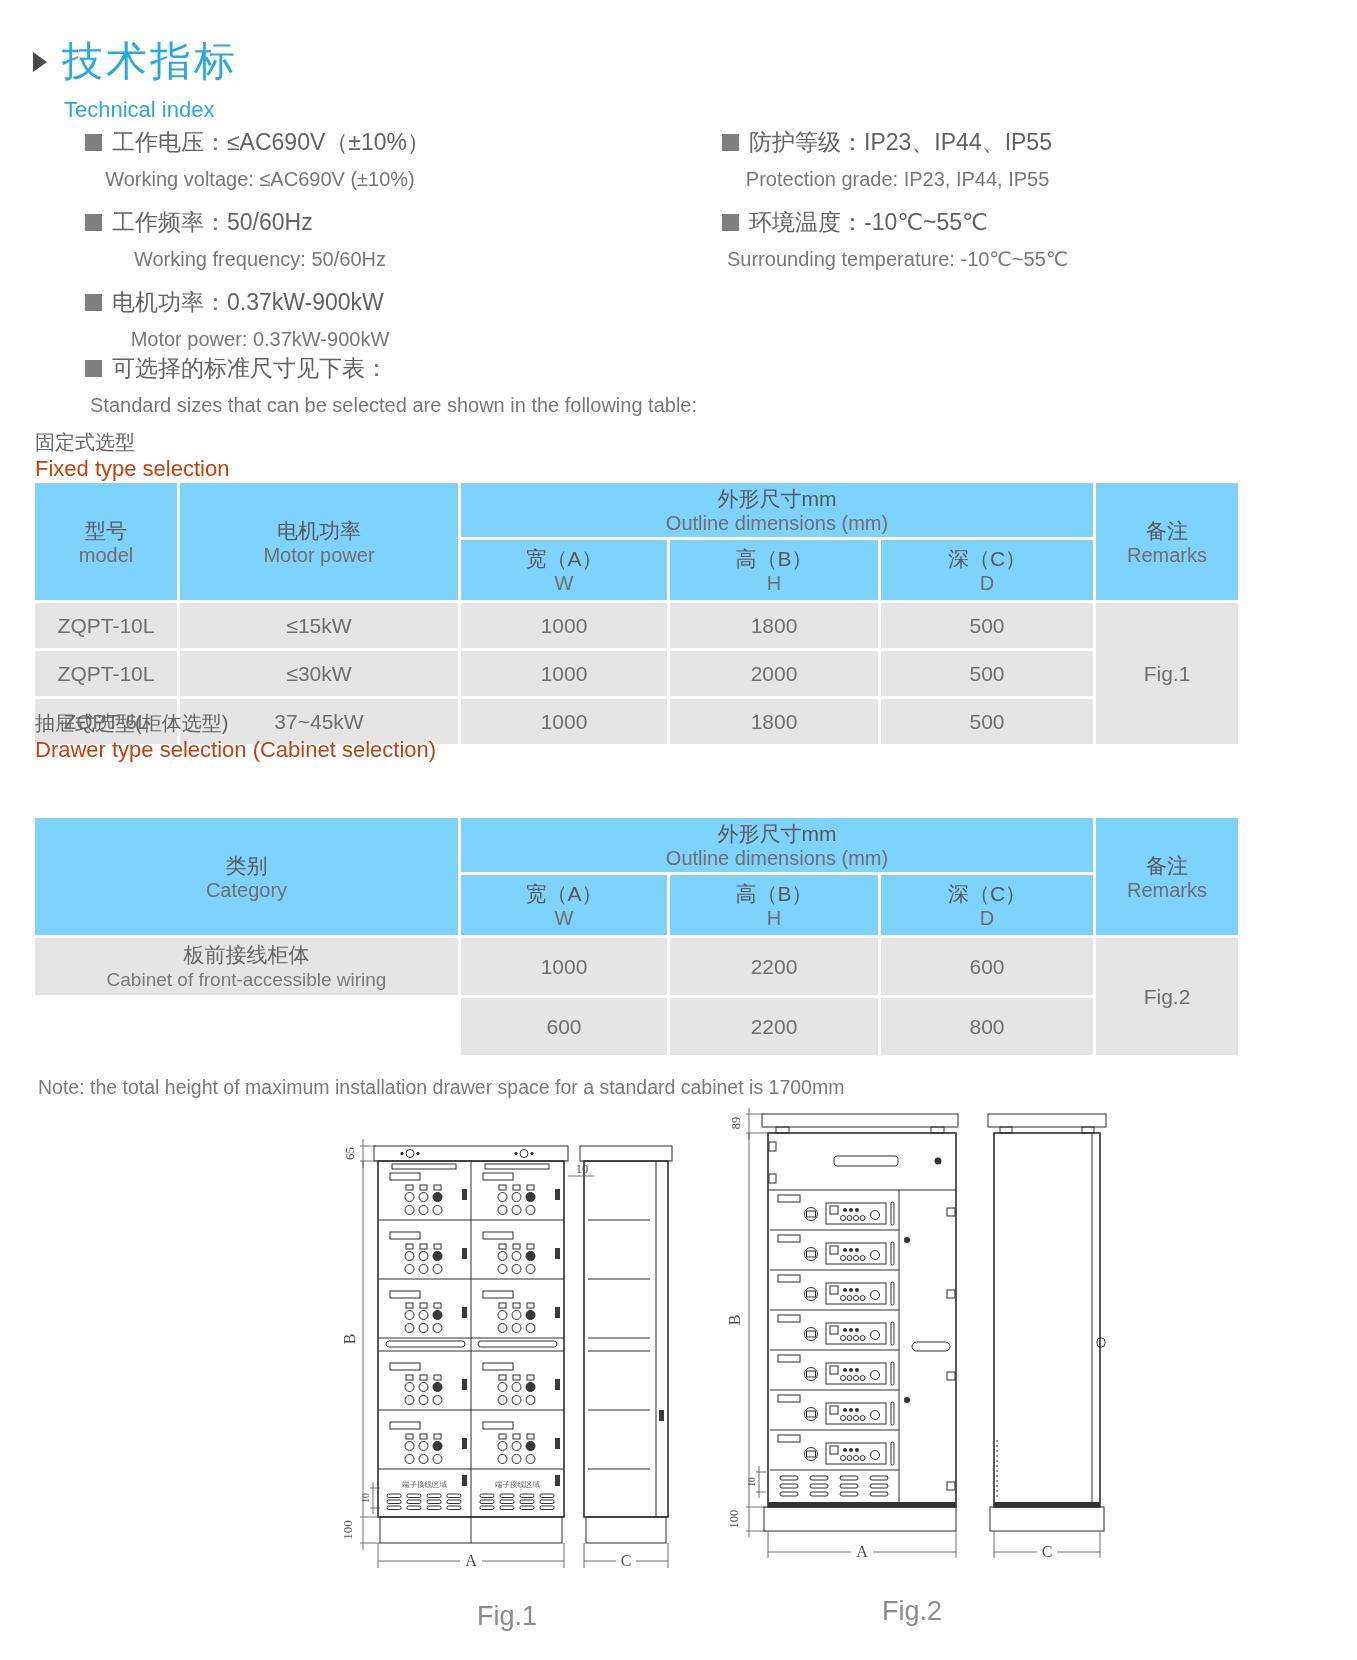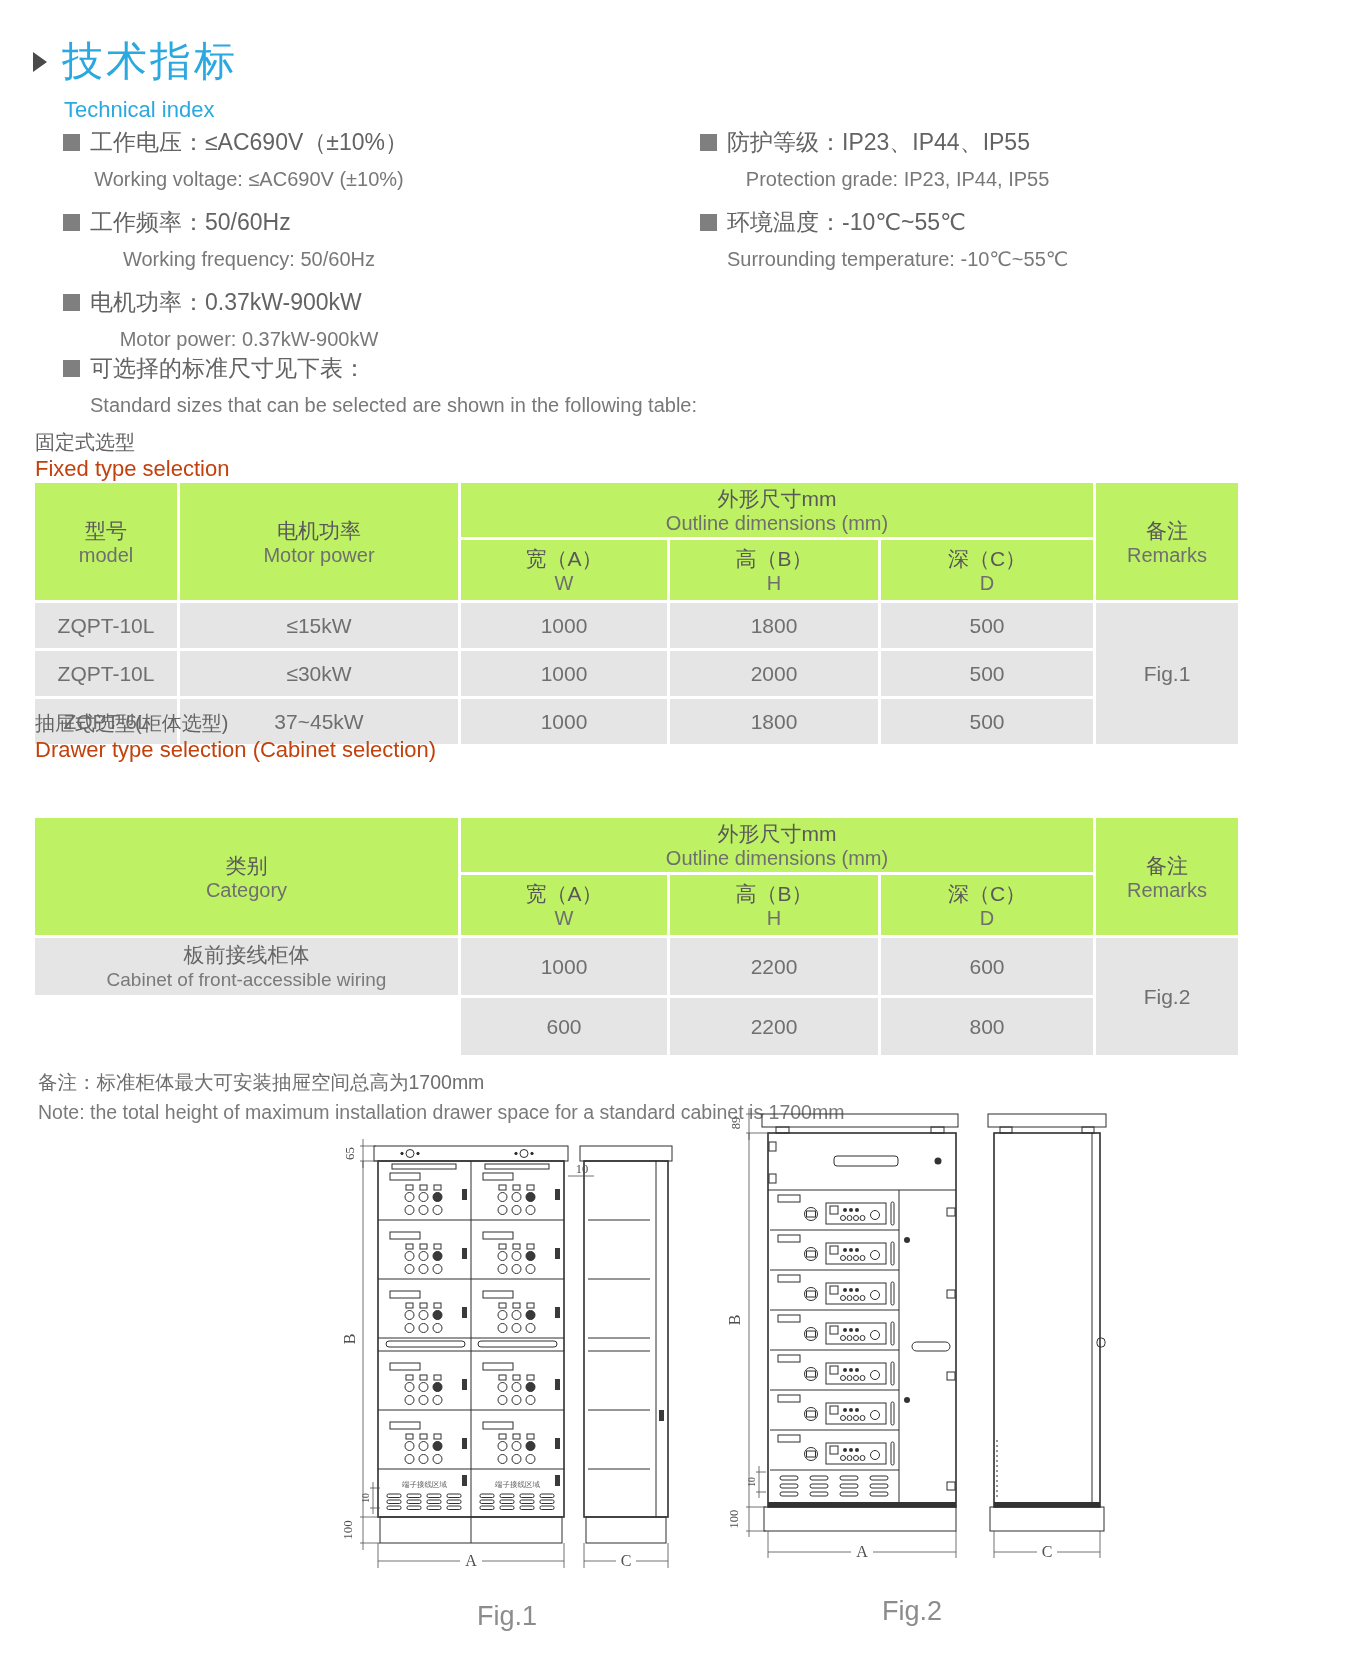--- a/index.html
+++ b/index.html
@@ -9,33 +9,33 @@
   .doc-header{position:absolute;left:33px;top:34px;}
   .title-row{display:flex;align-items:center;gap:15px;}
   .tri{width:0;height:0;border-left:14px solid #4a4a4a;border-top:10px solid transparent;border-bottom:10px solid transparent;}
   .title-cn{font-size:41px;color:#2aa8e0;letter-spacing:3px;}
   .title-en{font-size:22px;color:#2aa8e0;margin:8px 0 0 31px;}
   
   .spec-col{position:absolute;top:128px;}
   .spec-col.left{left:63px;}
   .spec-col.right{left:700px;}
   .spec-item{margin-bottom:17px;}
-  .spec-cn{display:flex;align-items:center;gap:10px;font-size:23px;color:#636363;line-height:28px;}
+  .spec-cn{display:flex;align-items:center;gap:10px;font-size:23px;color:#636363;line-height:28px;margin-left:22px;}
   .bullet{width:17px;height:17px;background:#7f7f7f;flex:none;}
   .spec-en{font-size:20px;color:#787878;margin:11px 0 0 27px;line-height:24px;text-align:center;}
   .sizes-note{position:absolute;left:63px;top:354px;}
   
   .tbl-title{position:absolute;left:35px;}
   .tbl-title .cn{font-size:20px;color:#646464;line-height:25px;}
   .tbl-title .en{font-size:22px;color:#c2410c;line-height:24px;margin-top:2px;}
   
   .grid{position:absolute;left:35px;display:grid;gap:3px;}
   .t1{top:483px;grid-template-columns:142px 278px 206px 208px 212px 142px;grid-template-rows:54px 60px 45px 45px 45px;}
   .t2{top:818px;grid-template-columns:423px 206px 208px 212px 142px;grid-template-rows:54px 60px 57px 57px;}
-  .hc{background:#bef264;display:flex;flex-direction:column;align-items:center;justify-content:center;}
+  .hc{background:#7dd3fc;display:flex;flex-direction:column;align-items:center;justify-content:center;}
   .hc .cn{font-size:21px;color:#595959;line-height:26px;}
   .hc .en{font-size:20px;color:#6f6f6f;line-height:22px;}
   .dc{background:#e5e5e5;display:flex;flex-direction:column;align-items:center;justify-content:center;font-size:21px;color:#6f6f6f;}
   .dc .cn{font-size:21px;color:#656565;line-height:26px;}
   .dc .en{font-size:19px;color:#7a7a7a;line-height:24px;}
   
   .foot-note{position:absolute;left:38px;top:1070px;}
   .foot-note .cn{font-size:19.5px;color:#6d6d6d;line-height:25px;}
   .foot-note .en{font-size:19.5px;color:#7a7a7a;line-height:25px;margin-top:5px;}
   
@@ -204,21 +204,20 @@
     <div class="dc" style="grid-area:3/3/4/4">2200</div>
     <div class="dc" style="grid-area:3/4/4/5">600</div>
     <div class="dc" style="grid-area:3/5/5/6">Fig.2</div>
 
     <div class="dc" style="grid-area:4/2/5/3">600</div>
     <div class="dc" style="grid-area:4/3/5/4">2200</div>
     <div class="dc" style="grid-area:4/4/5/5">800</div>
   </div>
 
   <div class="foot-note">
-    <div class="cn">备注：标准柜体最大可安装抽屉空间总高为1700mm</div>
     <div class="en">Note: the total height of maximum installation drawer space for a standard cabinet is 1700mm</div>
   </div>
 
   <div class="fig fig1">
     <svg width="350" height="465" viewBox="0 0 350 465">
       <defs>
         <g id="f1m" stroke="#2f2f2f" fill="none" stroke-width="1">
           <rect x="12" y="12" width="30" height="7"></rect>
           <rect x="28" y="24" width="7" height="5"></rect>
           <rect x="42" y="24" width="7" height="5"></rect>

